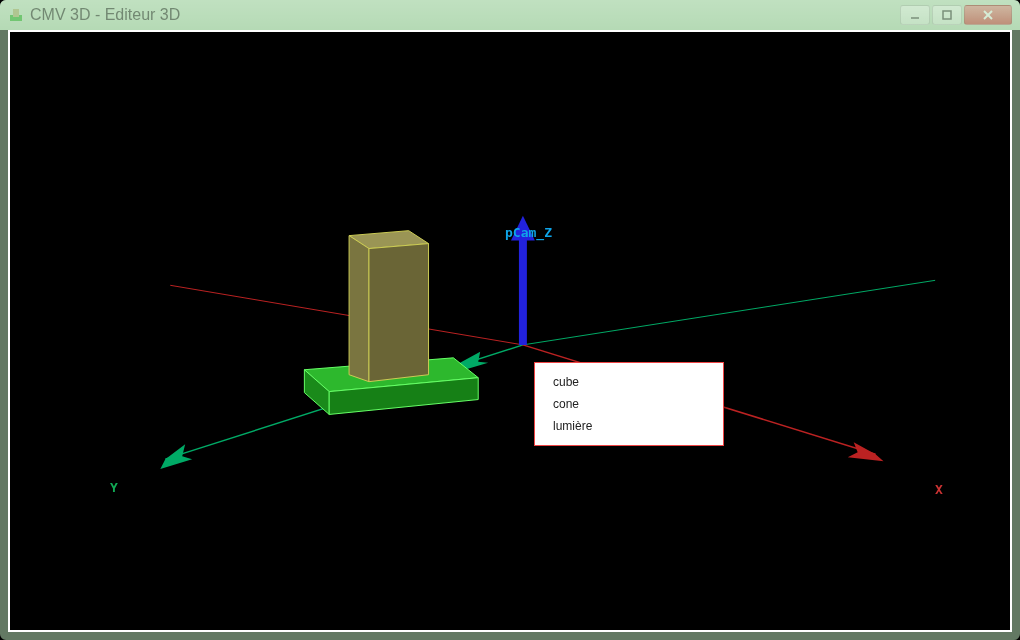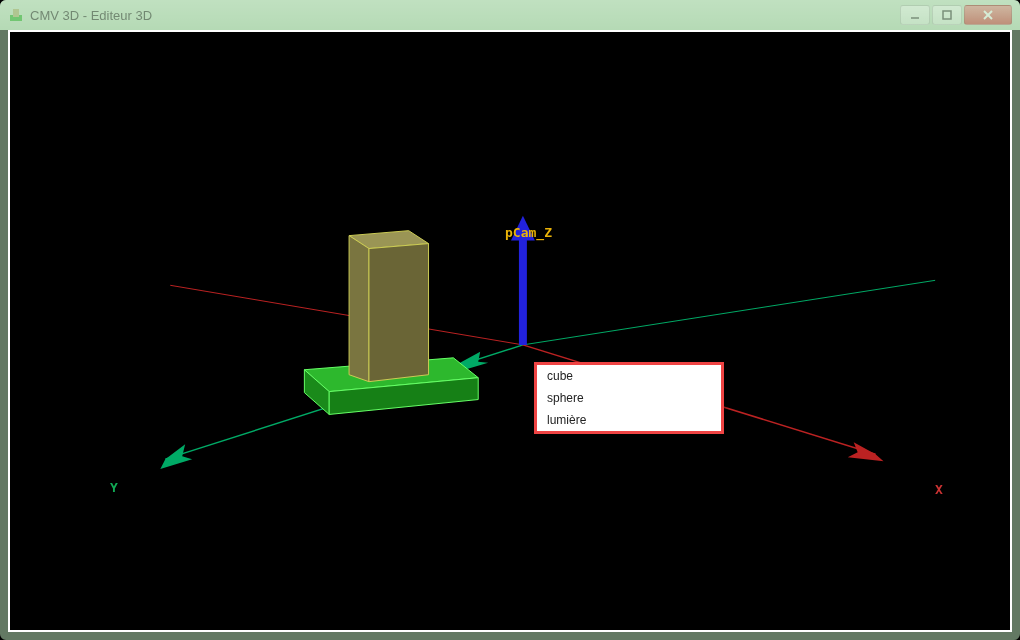--- a/index.html
+++ b/index.html
@@ -32,21 +32,21 @@
       background: linear-gradient(#cfe6cf, #b6d7b6);
       border-radius: 6px 6px 0 0;
     }
     .title-icon {
       width: 16px; height: 16px;
       margin-right: 6px;
       display: inline-flex;
       align-items: center;
       justify-content: center;
     }
-    .title-text { flex: 1; font-size: 13px; }
+    .title-text { flex: 1; font-size: 16px; }
     .win-controls {
       display: flex;
       gap: 0;
     }
     .win-btn {
       width: 30px; height: 20px;
       display: flex; align-items: center; justify-content: center;
       border: 1px solid rgba(0,0,0,0.2);
       border-radius: 3px;
       margin-left: 2px;
@@ -69,39 +69,39 @@
     .scene {
       position: absolute;
       top: 0; left: 0; width: 100%; height: 100%;
     }
     .context-menu {
       position: absolute;
       left: 524px;
       top: 330px;
       width: 190px;
       background: #fff;
-      border: 3px solid #ef4444;
+      border: 1px solid #ef4444;
       box-shadow: 2px 2px 4px rgba(0,0,0,0.3);
-      padding: 0;
+      padding: 8px;
     }
     .context-menu .item {
       padding: 4px 10px;
       color: #222;
       font-size: 12px;
       cursor: default;
     }
     .axis-label {
       position: absolute;
       font-family: monospace;
       font-size: 13px;
       font-weight: bold;
     }
     .axis-x { color: #c33; left: 925px; top: 450px; }
     .axis-y { color: #1a5; left: 100px; top: 448px; }
-    .axis-z { color: #eab308; left: 495px; top: 193px; }
+    .axis-z { color: #0ea5e9; left: 495px; top: 193px; }
   </style>
 </head>
 <body>
 
 <div class="titlebar">
   <span class="title-icon">
     <svg width="16" height="16" viewBox="0 0 16 16">
       <rect x="2" y="8" width="12" height="6" fill="#2a2"></rect>
       <rect x="5" y="2" width="6" height="8" fill="#aa6"></rect>
     </svg>
@@ -156,18 +156,18 @@
     </g>
 
   </svg>
 
   <div class="axis-label axis-z">pCam_Z</div>
   <div class="axis-label axis-x">X</div>
   <div class="axis-label axis-y">Y</div>
 
   <div class="context-menu">
     <div class="item">cube</div>
-    <div class="item">sphere</div>
+    <div class="item">cone</div>
     <div class="item">lumière</div>
   </div>
 </div>
 
 <div class="window-chrome"></div>
 
 </body></html>

